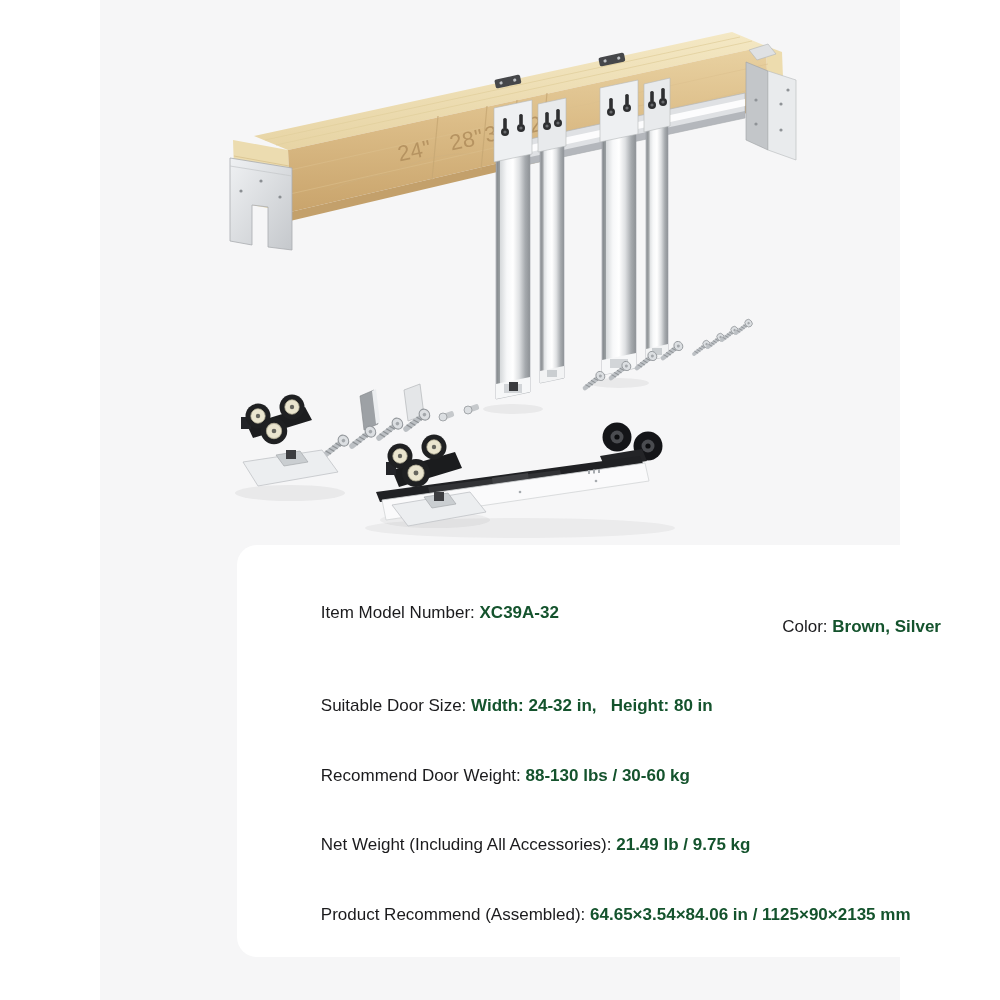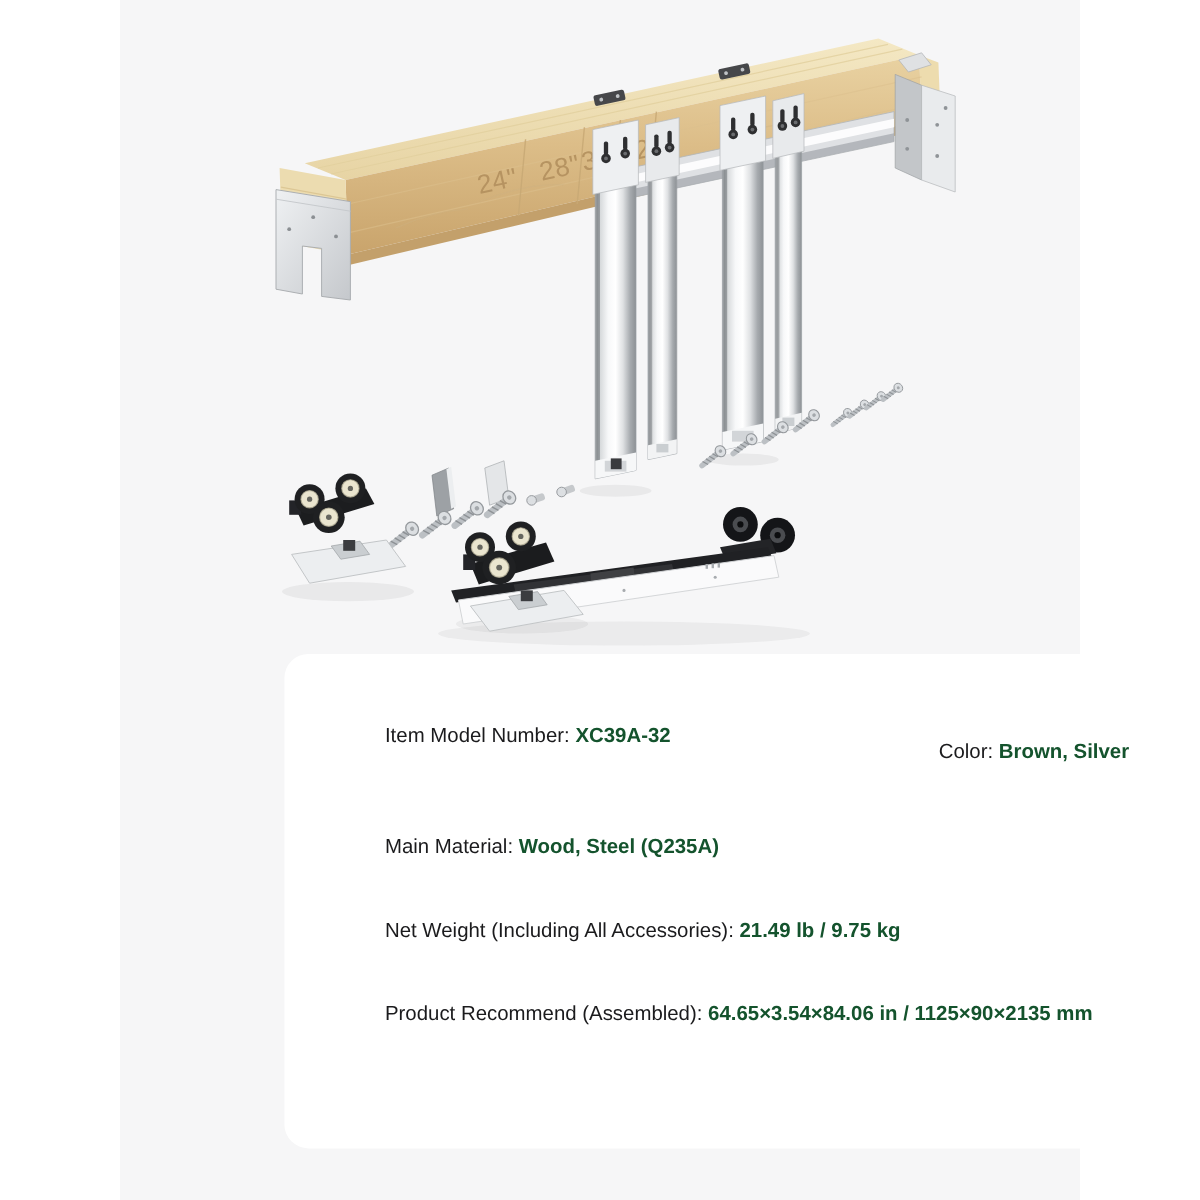--- a/index.html
+++ b/index.html
@@ -256,21 +256,24 @@
     </svg>
 
     <div class="spec-panel">
       <div class="spec-row">
         <span class="spec-label">Item Model Number: </span><span class="spec-value">XC39A-32</span>
         <span class="color-group">
           <span class="spec-label">Color: </span><span class="spec-value">Brown, Silver</span>
         </span>
       </div>
       <div class="spec-row">
-        <span class="spec-label">Main Material: </span><span class="spec-value">Wood, Steel (Q235A)</span>
+        <span class="spec-label">Suitable Door Size: </span><span class="spec-value">Width: 24-32 in,   Height: 80 in</span>
+      </div>
+      <div class="spec-row">
+        <span class="spec-label">Recommend Door Weight: </span><span class="spec-value">88-130 lbs / 30-60 kg</span>
       </div>
       <div class="spec-row">
         <span class="spec-label">Net Weight (Including All Accessories): </span><span class="spec-value">21.49 lb / 9.75 kg</span>
       </div>
       <div class="spec-row">
         <span class="spec-label">Product Recommend (Assembled): </span><span class="spec-value">64.65×3.54×84.06 in / 1125×90×2135 mm</span>
       </div>
 
     </div>
   </div>

